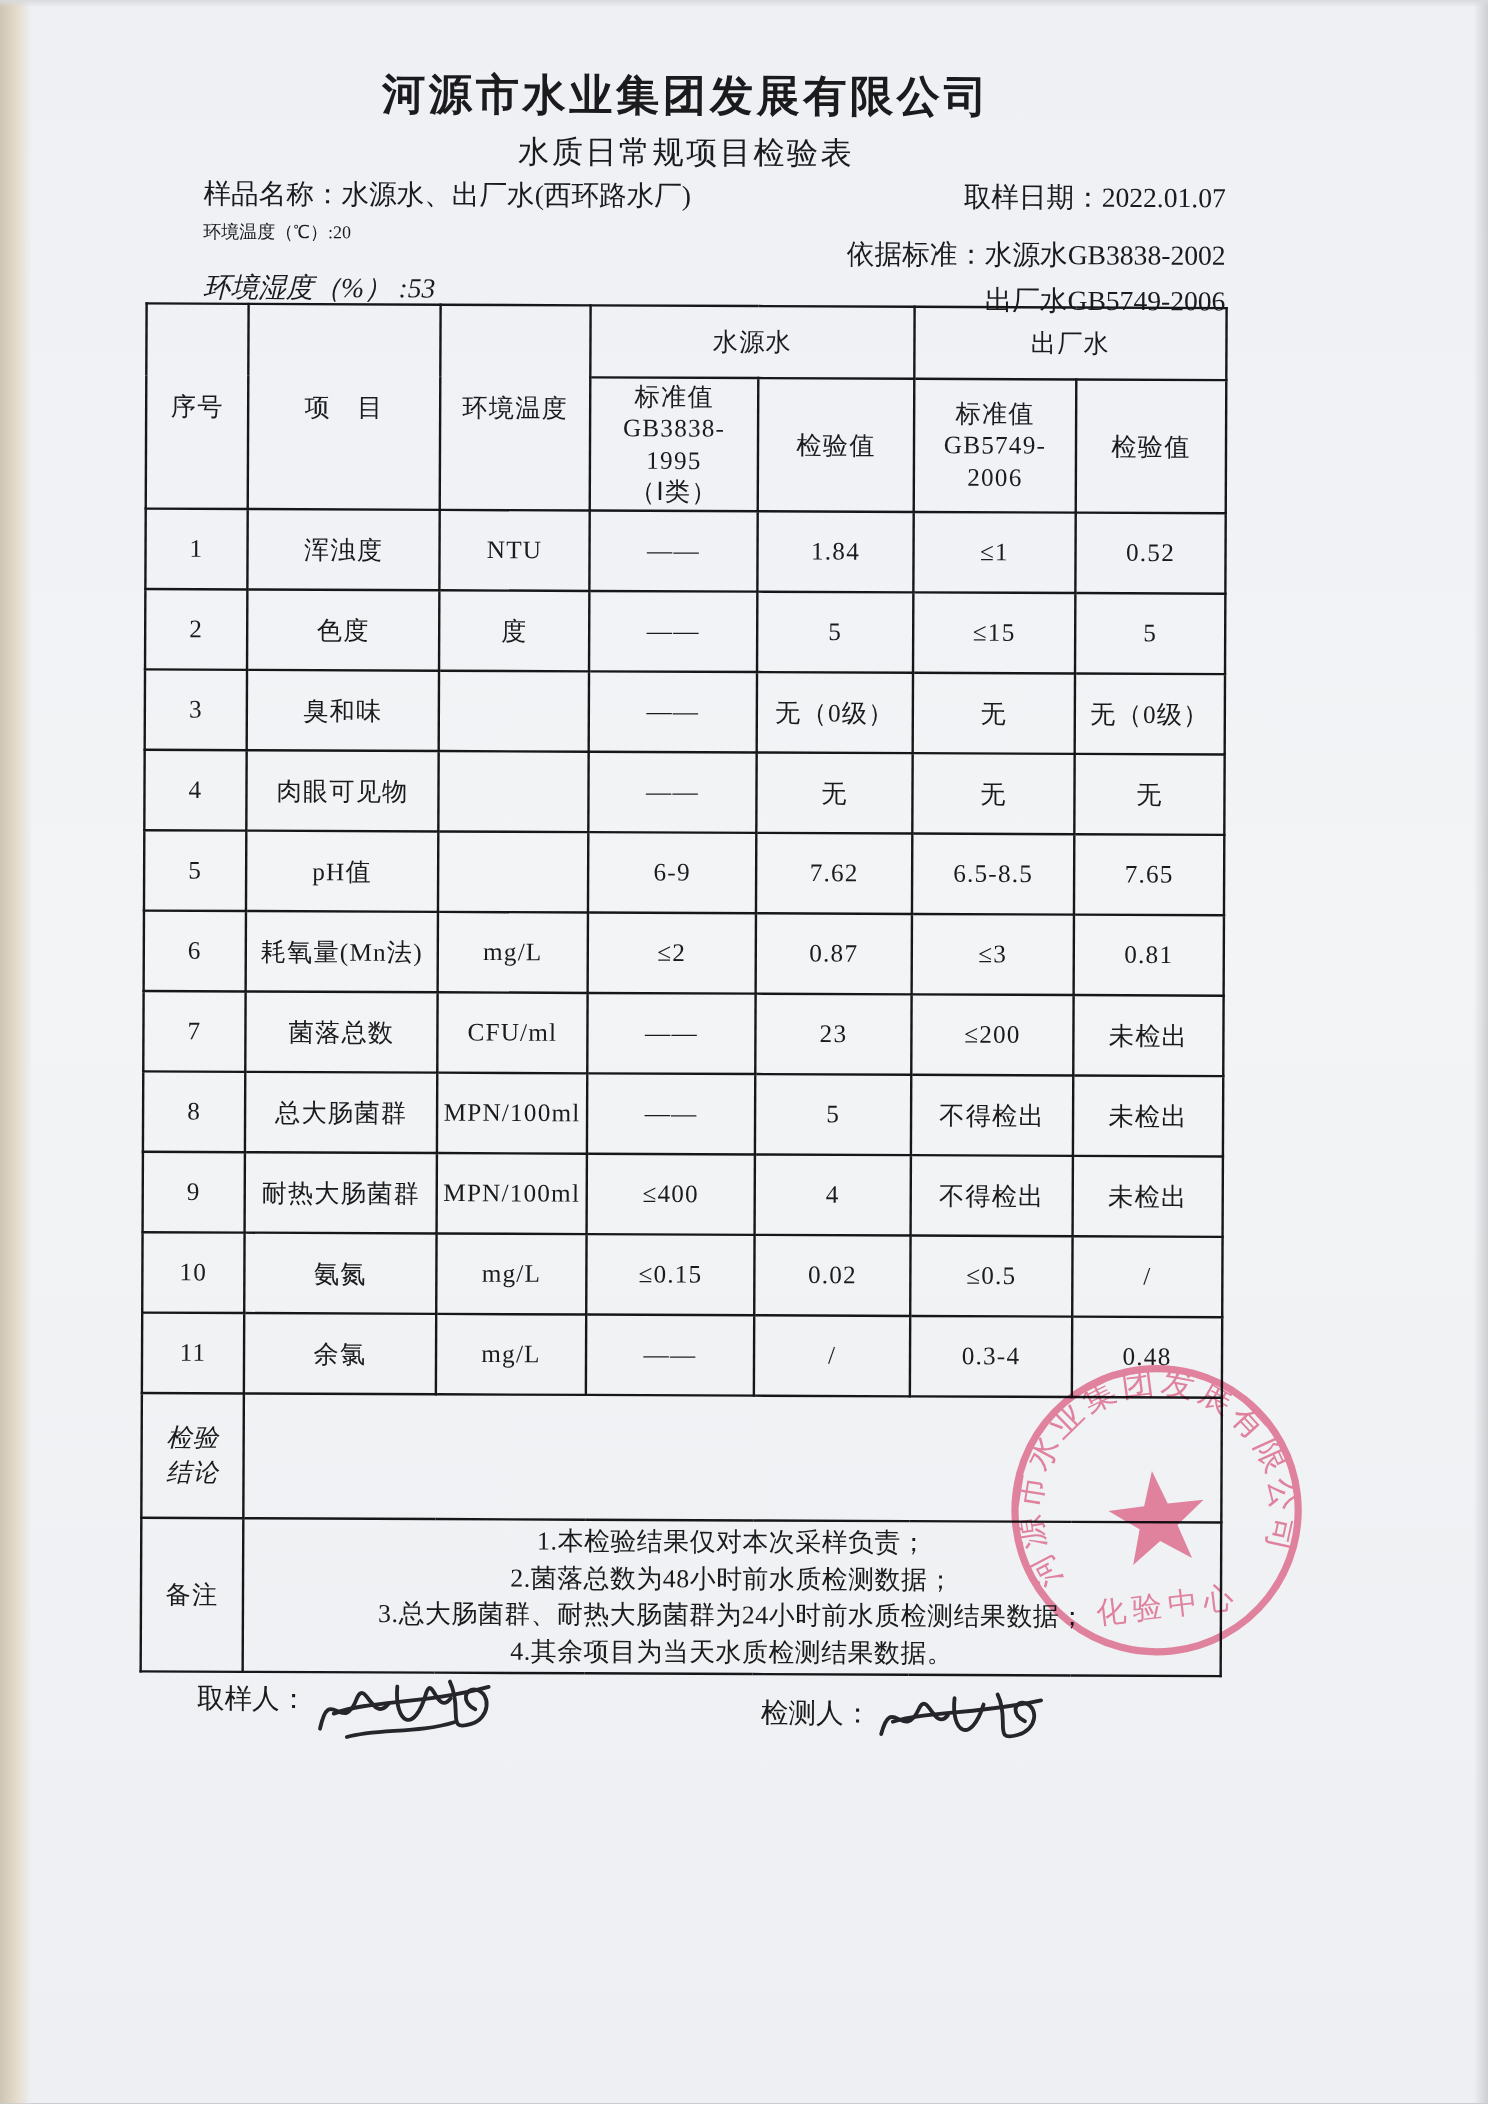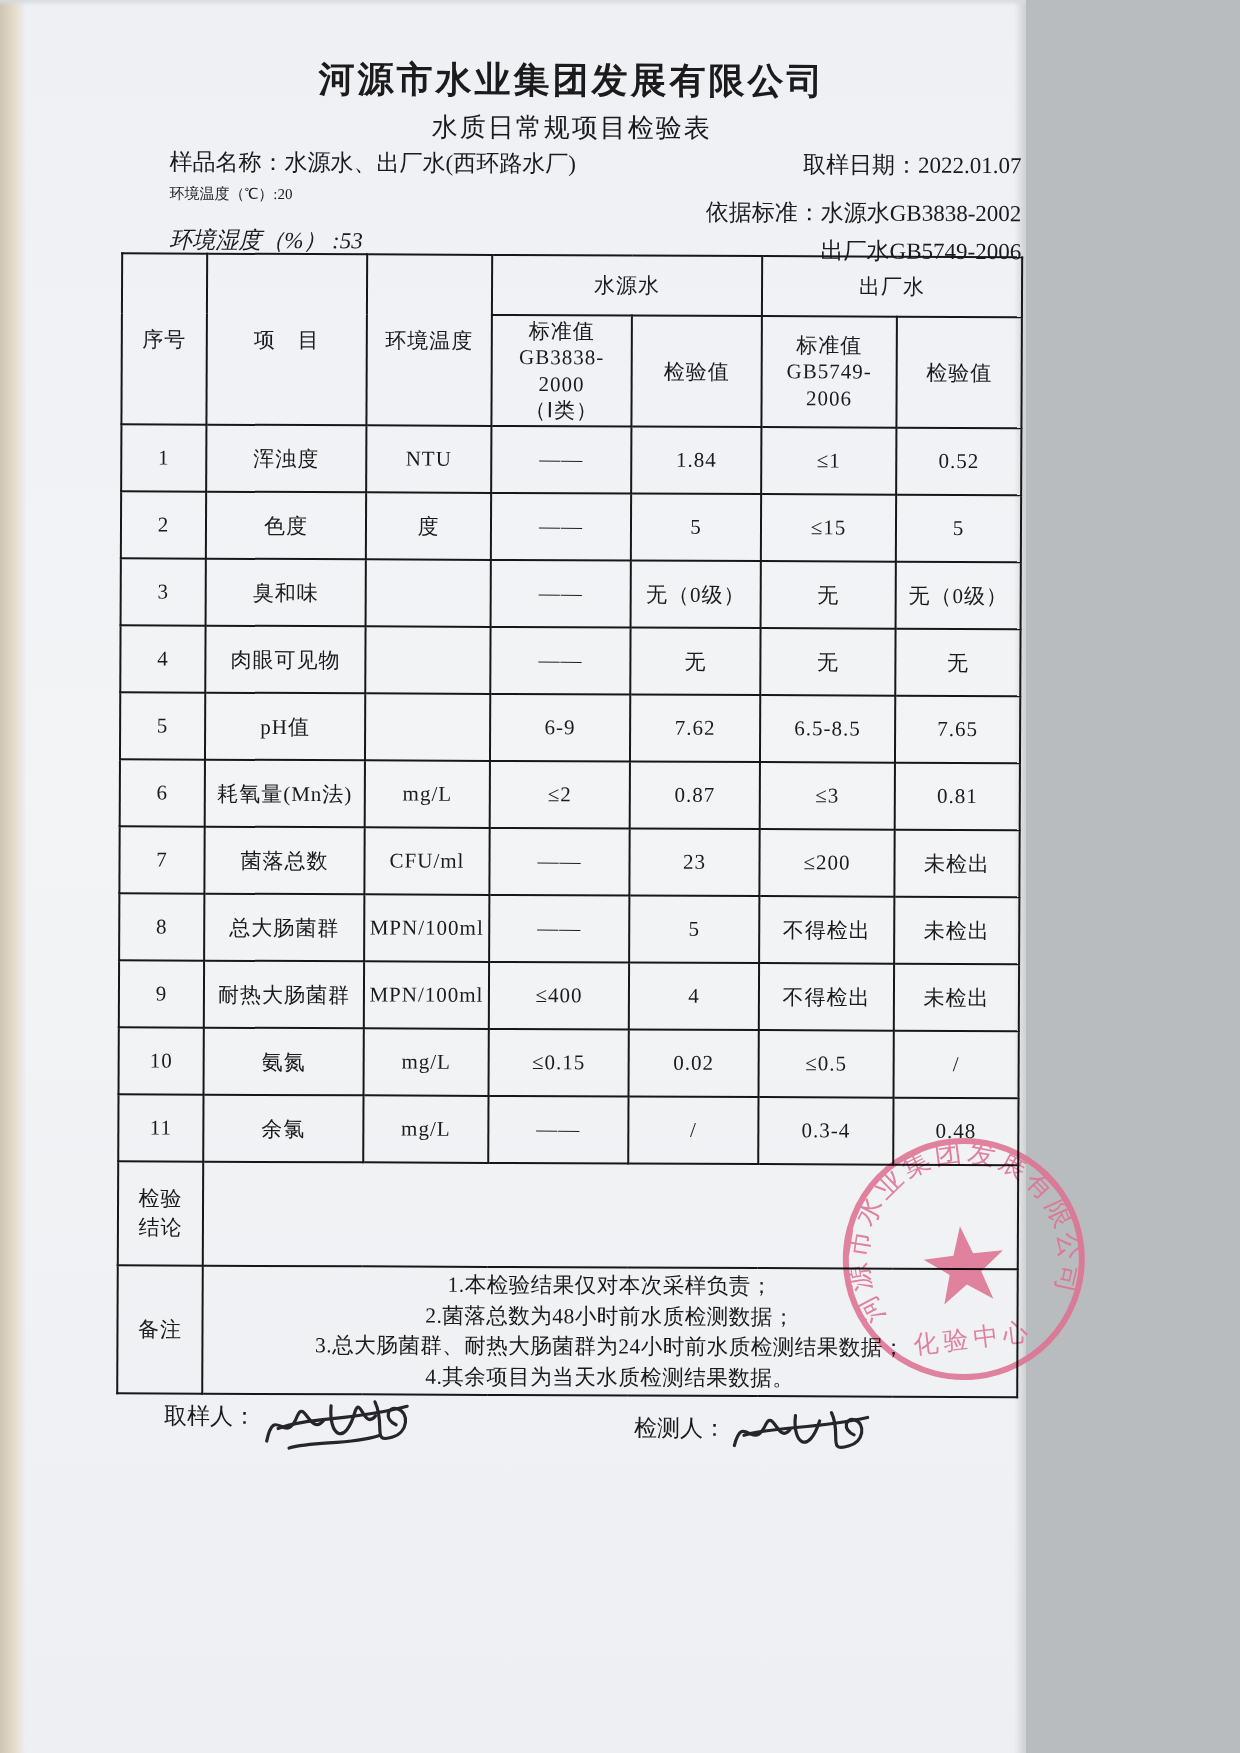--- a/index.html
+++ b/index.html
@@ -3,21 +3,21 @@
 <meta charset="utf-8">
 <style>
   * { margin:0; padding:0; box-sizing:border-box; }
   html,body { width:1240px; height:1753px; }
   body {
     font-family: "Liberation Serif", serif;
     background:#b9bcbe;
     overflow:hidden;
   }
   .doc {
-    position:relative; width:1026px; height:1753px;
+    position:relative; width:1240px; height:1753px;
     background:linear-gradient(180deg,#eef0f4 0%,#f3f4f6 45%,#edeff2 100%);
     color:#1b1b1d;
     padding-left:28px;
   }
   .edge-left {
     position:absolute; left:0; top:0; width:26px; height:100%;
     background:linear-gradient(90deg,#cfc5b4 0%,#e4dccd 55%,#eef0f4 100%);
   }
   .edge-right {
     position:absolute; right:0; top:0; width:12px; height:100%;
@@ -58,21 +58,21 @@
   }
   tr.hrow1 { height:60px; }
   tr.hrow2 { height:86px; }
   tr.drow  { height:67px; }
   tr.crow  { height:104px; }
   tr.rrow  { height:128px; }
   td.item-cell { text-align:left; padding-left:15px; }
   .hline { display:block; line-height:1.25; }
   td.remarks-cell { text-align:left; vertical-align:middle; padding:6px 4px 6px 12px; }
   .remark-line { font-size:21.5px; line-height:1.42; letter-spacing:0.5px; }
-  .concl-label .hline { line-height:1.4; }
+  .concl-label .hline { line-height:1.4;font-style:italic; }
 
   .footer-row { position:absolute; left:168px; top:1388px; width:900px; font-size:23px; }
   .sign-label { vertical-align:top; display:inline-block; padding-top:14px; }
   .sig { vertical-align:top; margin-left:2px; }
   .tester-block { position:absolute; left:470px; top:10px; }
 
   .stamp {
     position:absolute; left:836px; top:1126px; width:262px; height:262px;
     pointer-events:none; opacity:0.88; transform:rotate(-7deg);
     mix-blend-mode:multiply;
@@ -114,21 +114,21 @@
         <tr class="hrow1">
           <th rowspan="2">序号</th>
           <th rowspan="2">项　目</th>
           <th rowspan="2">环境温度</th>
           <th colspan="2">水源水</th>
           <th colspan="2">出厂水</th>
         </tr>
         <tr class="hrow2">
           <th>
             <span class="hline">标准值</span>
-            <span class="hline">GB3838-2000</span>
+            <span class="hline">GB3838-1995</span>
             <span class="hline">（Ⅰ类）</span>
           </th>
           <th>检验值</th>
           <th>
             <span class="hline">标准值</span>
             <span class="hline">GB5749-2006</span>
           </th>
           <th>检验值</th>
         </tr>
       </thead>

